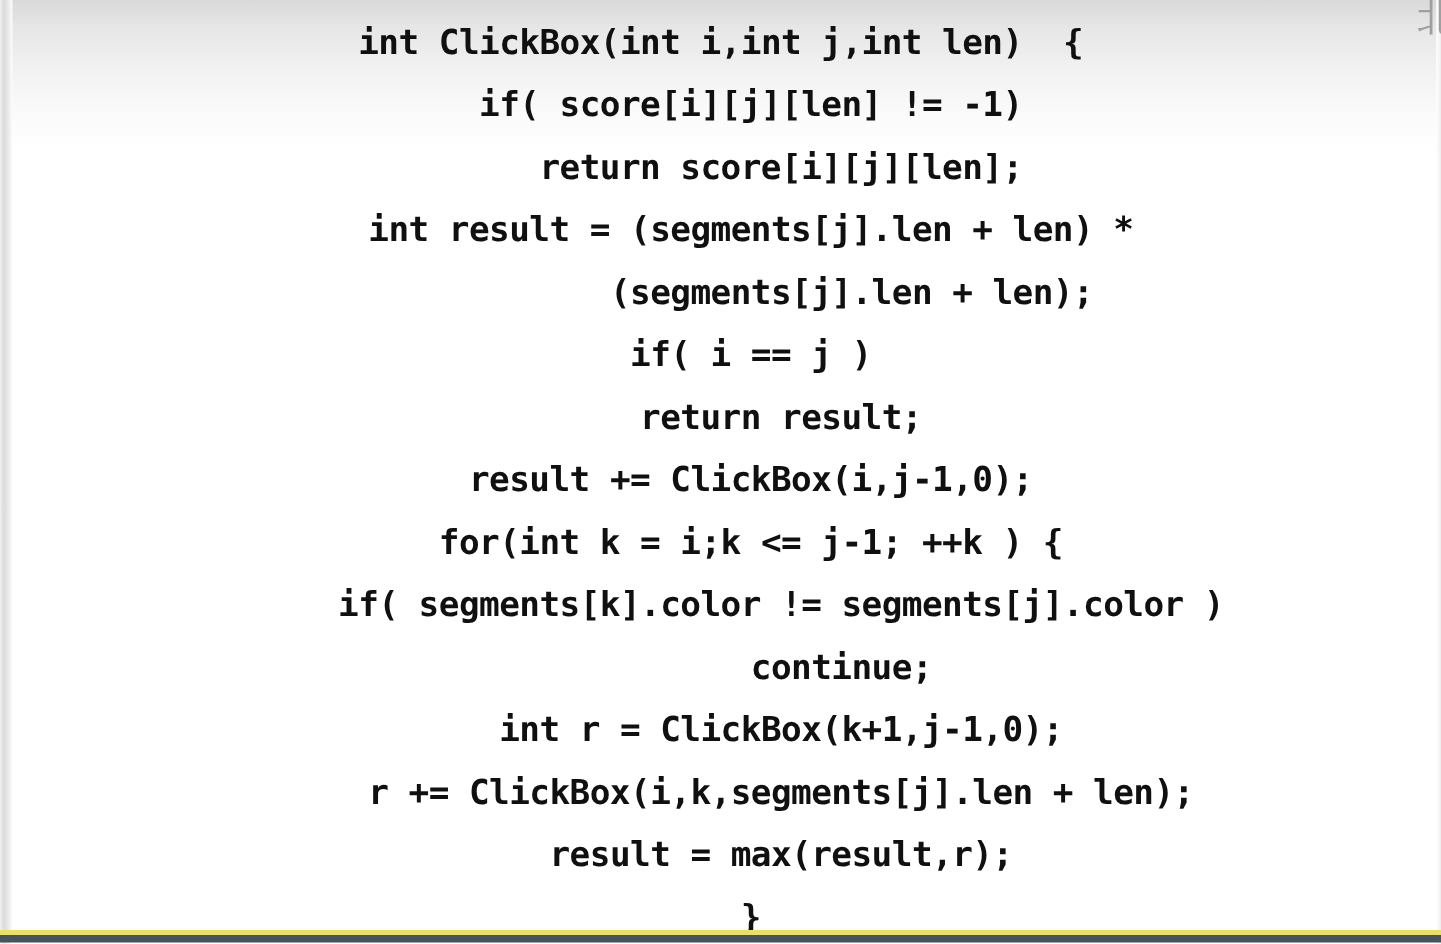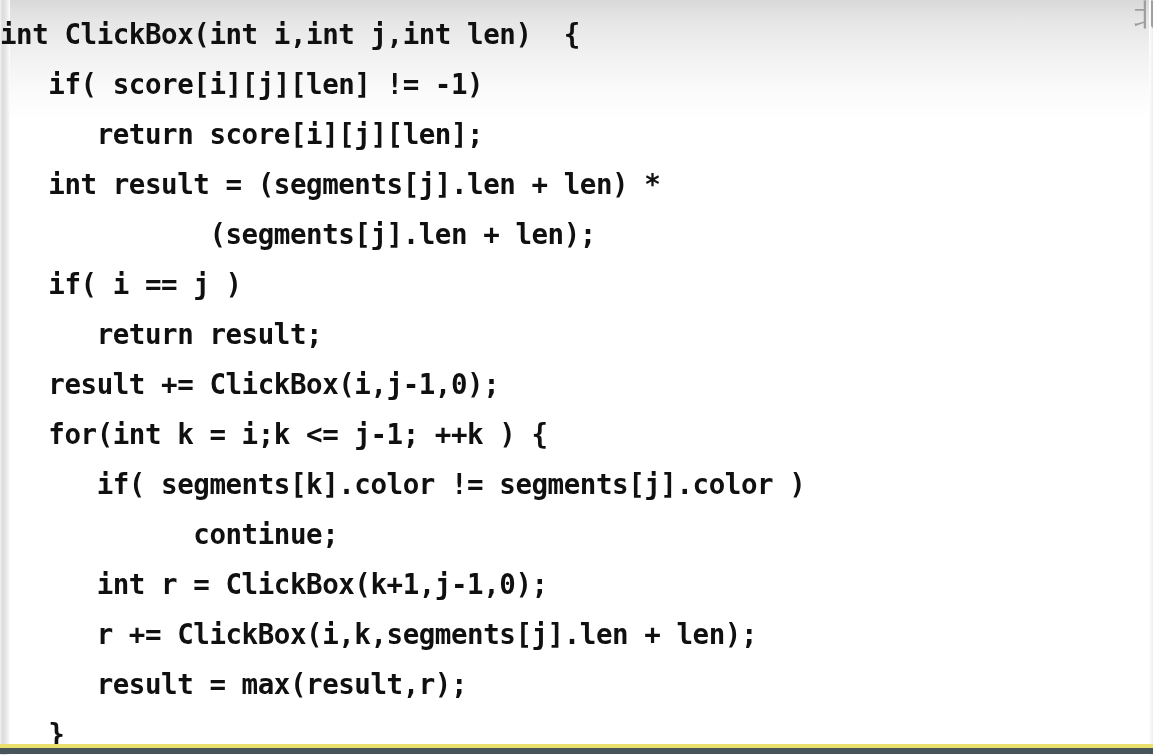--- a/index.html
+++ b/index.html
@@ -111,20 +111,21 @@
     line-height: 50px;
     color: #101010;
     white-space: pre;
     letter-spacing: -0.45px;
     -webkit-font-smoothing: antialiased;
   }
   .code-line {
     display: block;
     height: 50px;
     white-space: pre;
+    text-align: center;
   }
 </style>
 </head>
 <body>
 
 <div id="slide">
 
   <div id="top-gradient"></div>
   <div id="left-strip"></div>
   <div id="right-strip"></div>

